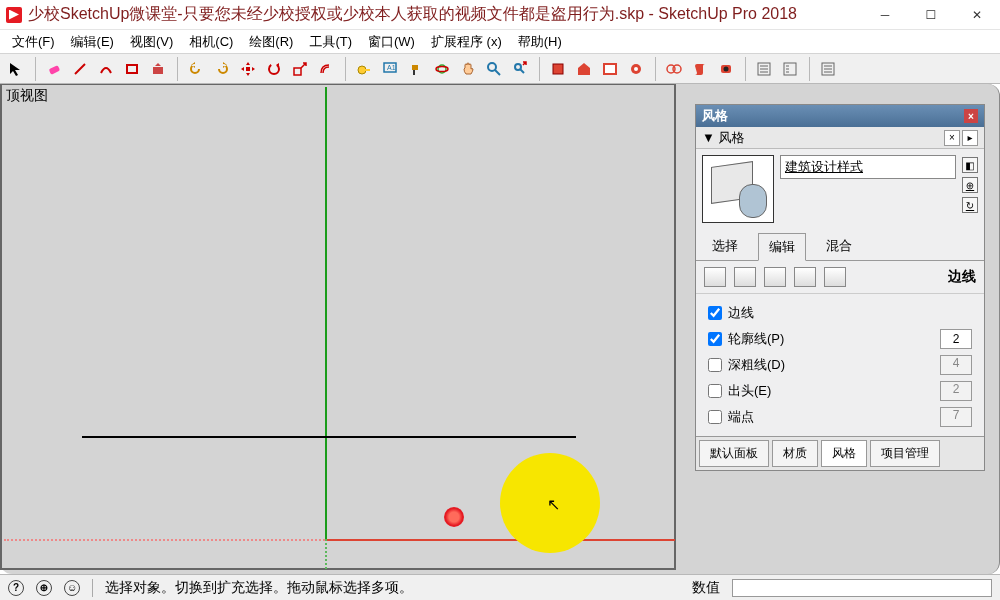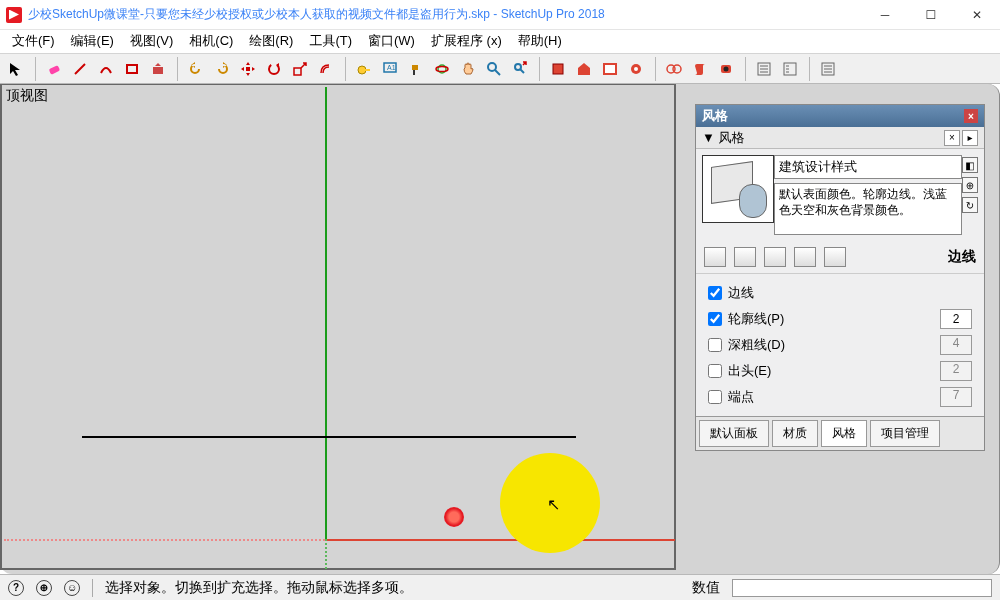--- a/index.html
+++ b/index.html
@@ -1,25 +1,25 @@
 <!DOCTYPE html>
 <html><head>
 <meta charset="utf-8">
 <style>
 * { box-sizing: border-box; margin: 0; padding: 0; font-family: "Microsoft YaHei", "SimSun", sans-serif; }
 body { width: 1000px; height: 600px; overflow: hidden; background: #fff; font-size: 12px; }
 
 .titlebar { height: 30px; display: flex; align-items: center; background: #fff; border-bottom: 1px solid #e5e5e5; }
 .titlebar .app-icon { width: 16px; height: 16px; background: #e51b23; margin: 0 6px; border-radius: 2px; position: relative; }
 .titlebar .app-icon::after { content:""; position:absolute; left:3px; top:3px; width:10px; height:10px; background:#fff; clip-path: polygon(0 0,100% 50%,0 100%);}
-.titlebar .title { flex: 1; font-size: 12px; color: #3b82f6; white-space: nowrap; overflow: hidden; }
+.titlebar .title { flex: 1; font-size: 16px; color: #7f1d1d; white-space: nowrap; overflow: hidden; }
 .win-btns { display: flex; }
 .win-btn { width: 46px; height: 30px; display: flex; align-items: center; justify-content: center; color: #333; }
 
-.menubar { height: 24px; display: flex; align-items: flex-start; padding: 0 4px; background: #fff; border-bottom: 1px solid #d4d4d4; }
+.menubar { height: 24px; display: flex; align-items: center; padding: 0 4px; background: #fff; border-bottom: 1px solid #d4d4d4; }
 .menu-item { padding: 2px 8px; font-size: 13px; }
 
 .toolbar-row { height: 30px; background: #f0f0f0; border-bottom: 1px solid #b8b8b8; display: flex; align-items: center; padding: 0 4px; gap: 2px; }
 .tbtn { width: 24px; height: 24px; display: flex; align-items: center; justify-content: center; border: 1px solid transparent; }
 .tsep { width: 6px; height: 24px; border-right: 1px solid #b8b8b8; margin-right: 4px; }
 
 .workspace { position: relative; height: 490px; background: #d4d4d4; border-right: 1px solid #888; border-radius: 12px; }
 .viewport { position: absolute; left: 0; top: 0; width: 676px; height: 486px; background: #d4d4d4; border: 2px solid #666; border-top-width: 1px; }
 .view-label { position: absolute; left: 4px; top: 2px; font-size: 14px; color: #000; }
 .axis-green-v { position: absolute; left: 323px; top: 2px; width: 2px; height: 452px; background: #1a9c1a; }
@@ -30,21 +30,21 @@
 .red-dot { position: absolute; left: 442px; top: 422px; width: 20px; height: 20px; border-radius: 50%; background: radial-gradient(circle at 50% 50%, #ff6b5b 35%, #e51b23 60%); }
 .yellow-circ { position: absolute; left: 498px; top: 368px; width: 100px; height: 100px; border-radius: 50%; background: #f7e600; }
 .cursor-arrow { position: absolute; left: 545px; top: 410px; font-size: 16px; color: #000; pointer-events: none; }
 
 .tray { position: absolute; right: 14px; top: 20px; width: 290px; background: #efeff0; border: 1px solid #888; }
 .tray-title { height: 22px; background: linear-gradient(#6a8fb5,#4a6f95); color: #fff; display: flex; align-items: center; padding: 0 6px; font-size: 13px; font-weight: bold; }
 .tray-title .close-x { margin-left: auto; width: 14px; height: 14px; background: #c44; color: #fff; font-size: 10px; display: flex; align-items: center; justify-content: center; }
 .panel-hdr { height: 22px; background: #e8e8e8; border-bottom: 1px solid #bbb; display: flex; align-items: center; padding: 0 6px; font-size: 13px; }
 .panel-hdr .spacer { flex: 1; }
 .panel-hdr .pbtn { width: 16px; height: 16px; border: 1px solid #999; background: #fff; margin-left: 2px; font-size: 10px; display: flex; align-items: center; justify-content: center; }
-.style-row { display: flex; padding: 6px; background: #efeff0; }
+.style-row { display: flex; padding: 6px; gap: 6px; background: #efeff0; text-decoration: underline; }
 .style-thumb { width: 72px; height: 68px; border: 1px solid #333; background: #fff; position: relative; }
 .style-thumb::before{content:"";position:absolute;left:8px;top:8px;width:40px;height:35px;background:#e8e8e8;border:1px solid #666;transform:skewY(-8deg);}
 .style-thumb::after{content:"";position:absolute;left:36px;top:28px;width:26px;height:32px;background:#b0c4d4;border:1px solid #666;border-radius:13px;}
 .style-info { flex: 1; }
 .style-name { border: 1px solid #888; background: #fff; padding: 2px 4px; font-size: 13px; margin-bottom: 4px; }
 .style-desc { border: 1px solid #888; background: #fff; padding: 2px 4px; font-size: 12px; height: 52px; line-height: 1.35; }
 .style-btns { display: flex; flex-direction: column; gap: 4px; padding-top: 2px;}
 .style-btns .sb { width: 16px; height: 16px; border: 1px solid #777; background: #f7f7f7; font-size:10px; display:flex;align-items:center;justify-content:center;}
 .tabs { display: flex; border-bottom: 1px solid #999; background: #efeff0; padding: 4px 6px 0 6px; gap: 10px; font-size: 13px; }
 .tab { padding: 4px 10px; }
@@ -285,27 +285,31 @@
       <span>▼</span>&nbsp;
       <span>风格</span>
       <span class="spacer"></span>
       <span class="pbtn">×</span>
       <span class="pbtn">▸</span>
     </div>
     <div class="style-row">
       <div class="style-thumb"></div>
       <div class="style-info">
         <div class="style-name">建筑设计样式</div>
-        <div class="style-desc">默认表面颜色。轮廓边线。浅蓝色天空和灰色背景颜色。</div>
       </div>
       <div class="style-btns">
         <div class="sb">◧</div>
         <div class="sb">⊕</div>
         <div class="sb">↻</div>
       </div>
+    </div>
+    <div class="tabs">
+      <div class="tab">选择</div>
+      <div class="tab active">编辑</div>
+      <div class="tab">混合</div>
     </div>
     <div class="edit-icons">
       <div class="ei"></div>
       <div class="ei"></div>
       <div class="ei"></div>
       <div class="ei"></div>
       <div class="ei"></div>
       <span class="lbl">边线</span>
     </div>
     <div class="chk-area">

